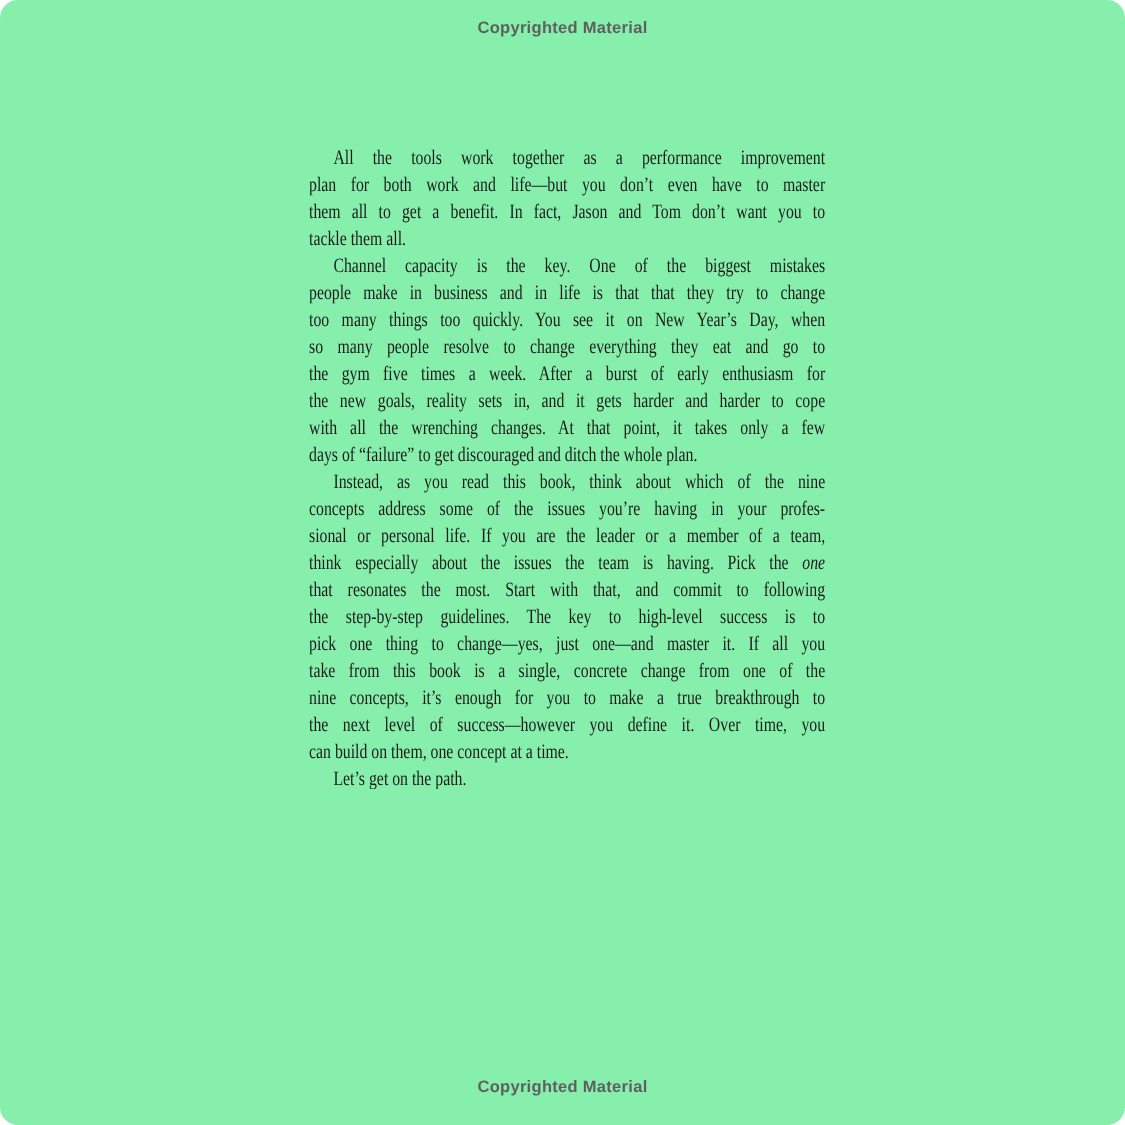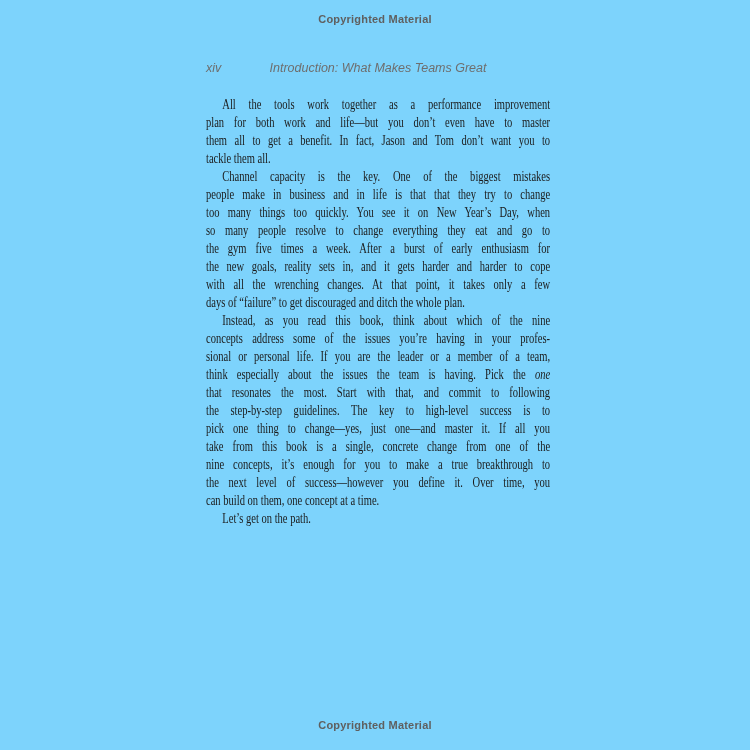--- a/index.html
+++ b/index.html
@@ -1,22 +1,23 @@
 <!DOCTYPE html>
 <html><head>
 <meta charset="utf-8">
 <style>
   html, body { margin: 0; padding: 0; background: #ffffff; }
   .canvas {
     position: relative;
     width: 750px;
     height: 750px;
-    background: #7dd3fc;
+    background: #86efac;
     overflow: hidden;
     font-family: "Liberation Serif", serif;
+    border-radius: 12px;
   }
   .notice {
     position: absolute;
     left: 0;
     width: 750px;
     text-align: center;
     font-family: "Liberation Sans", sans-serif;
     font-weight: 700;
     font-size: 11px;
     letter-spacing: 0.2px;
@@ -57,24 +58,20 @@
   .line.last { text-align-last: left; }
   .line.first { text-indent: 21px; }
   .line em { font-style: italic; }
 </style>
 </head>
 <body>
 
 <div class="canvas">
   <div class="notice notice-top">Copyrighted Material</div>
 
-  <div class="running-head">
-    <span class="folio">xiv</span>
-    <span class="running-title">Introduction: What Makes Teams Great</span>
-  </div>
 
   <div class="body-block" id="body-block">
       <div class="para">
         <div class="line first">All the tools work together as a performance improvement</div>
         <div class="line">plan for both work and life—but you don’t even have to master</div>
         <div class="line">them all to get a benefit. In fact, Jason and Tom don’t want you to</div>
         <div class="line last">tackle them all.</div>
       </div>
       <div class="para">
         <div class="line first">Channel capacity is the key. One of the biggest mistakes</div>

